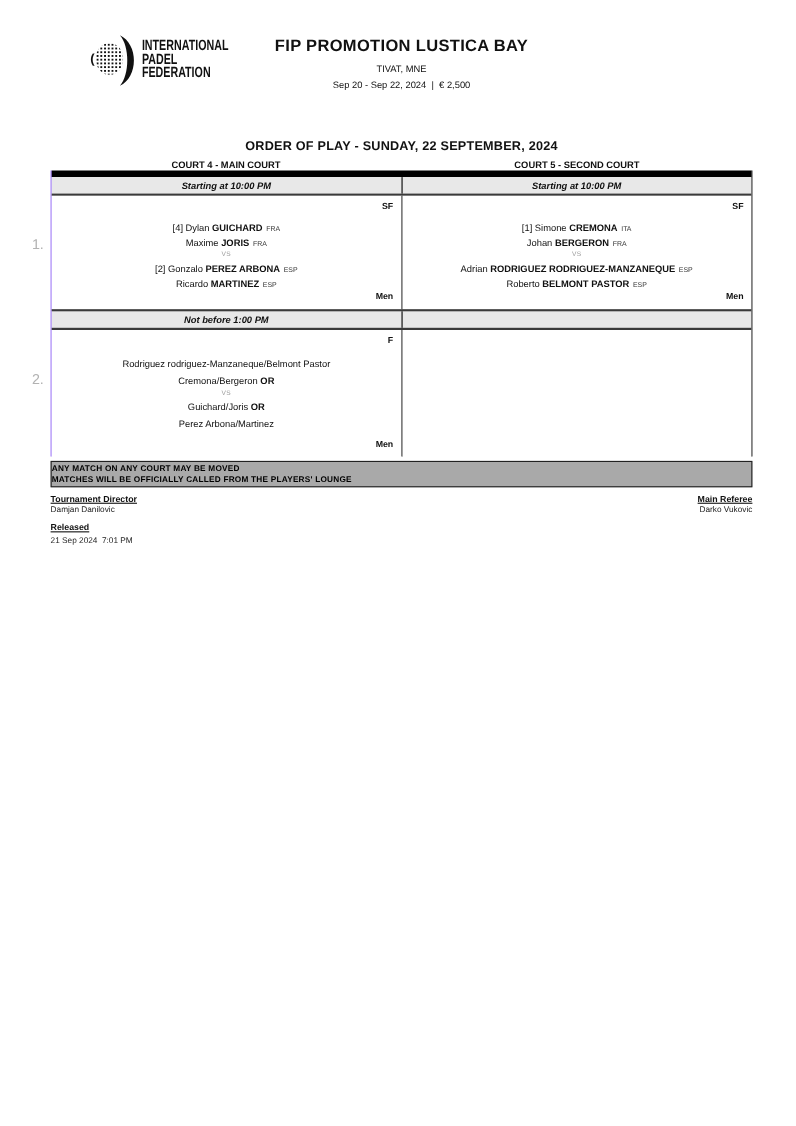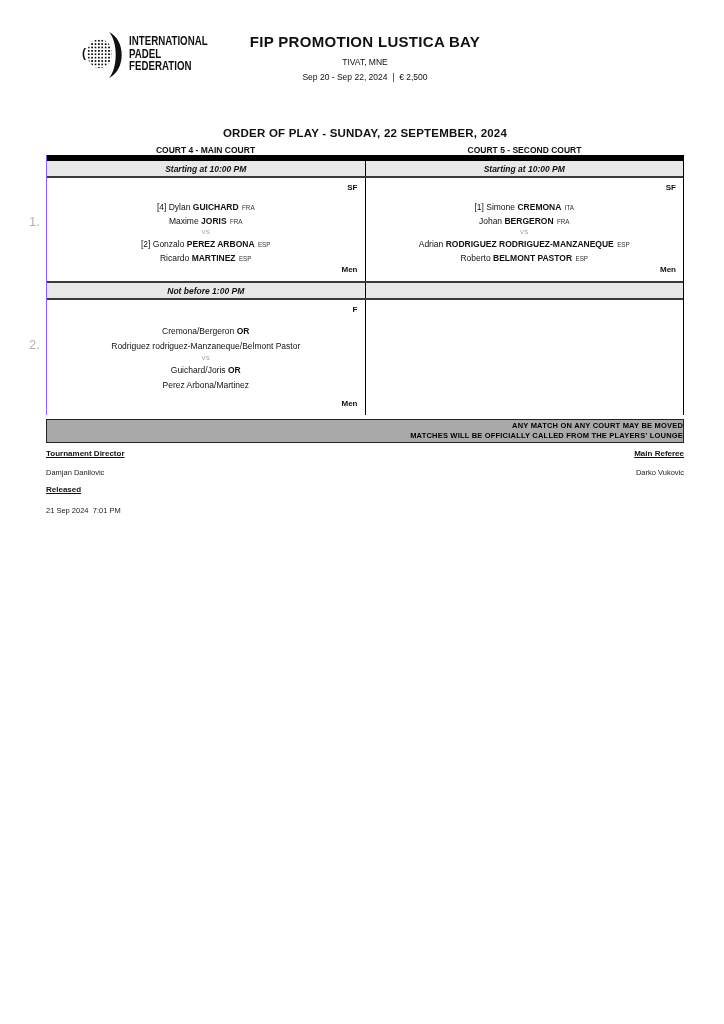--- a/index.html
+++ b/index.html
@@ -68,28 +68,28 @@
 
   
   .row-number { position:absolute; left:29px; font-size:13px; color:#b2b2b2; }
   .row-number.n1 { top:214px; }
   .row-number.n2 { top:337px; }
 
   
   .notice {
     position:absolute; left:46px; top:419px; width:638px; height:24px;
     background:#a9a9a9; border:1.5px solid #222;
-    display:flex; flex-direction:column; justify-content:center; align-items:flex-end;
+    display:flex; flex-direction:column; justify-content:center; align-items:flex-start;
     font-size:7.5px; font-weight:bold; color:#000; line-height:10px; letter-spacing:0.2px;
   }
 
   
   .footer { position:absolute; left:46px; top:449px; width:638px; }
   .f-label { font-size:8px; font-weight:bold; text-decoration:underline; }
-  .f-value { font-size:7.5px; margin-top:10px; color:#222; }
+  .f-value { font-size:7.5px; margin-top:0; color:#222; }
   .f-left .f-label.second { margin-top:8px; display:inline-block;text-align:right; }
   .f-right { position:absolute; right:0; top:0; text-align:right; }
 </style>
 </head>
 <body>
 
 <div class="page">
 
   <div class="logo">
     <div class="logo-mark">
@@ -190,26 +190,26 @@
     <div class="time-row second">
       <div class="time-cell left">Not before 1:00 PM</div>
       <div class="time-cell"></div>
     </div>
 
     <div class="match-row row2">
       <div class="match-cell left">
         <span class="round-label">F</span>
         <div class="teams">
           <div class="player-line">
+            <span>Rodriguez rodriguez-Manzaneque/Belmont Pastor</span>
+            <span class="p-last"></span>
+          </div>
+          <div class="player-line">
             <span>Cremona/Bergeron</span>
             <span class="p-last">OR</span>
-          </div>
-          <div class="player-line">
-            <span>Rodriguez rodriguez-Manzaneque/Belmont Pastor</span>
-            <span class="p-last"></span>
           </div>
           <div class="vs-line">VS</div>
           <div class="player-line">
             <span>Guichard/Joris</span>
             <span class="p-last">OR</span>
           </div>
           <div class="player-line">
             <span>Perez Arbona/Martinez</span>
             <span class="p-last"></span>
           </div>

